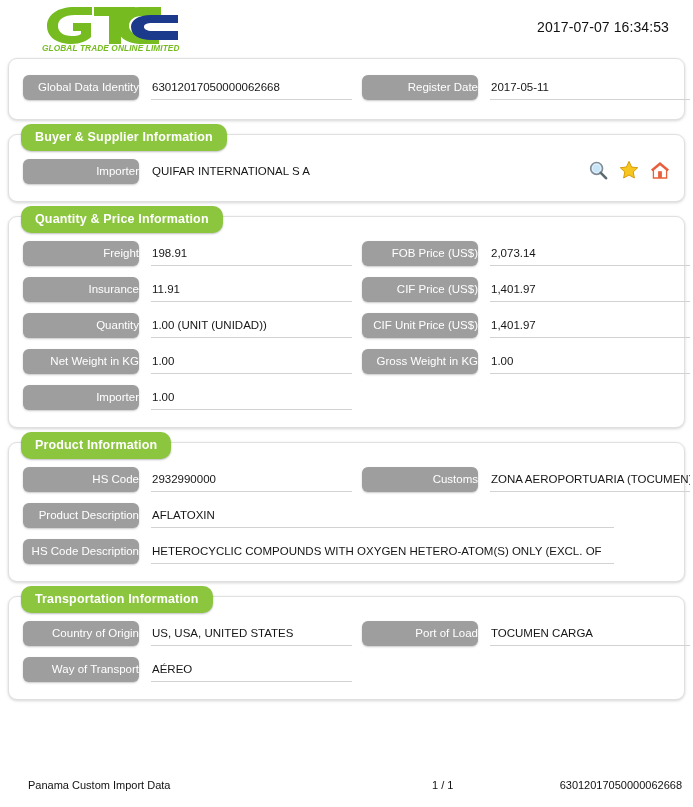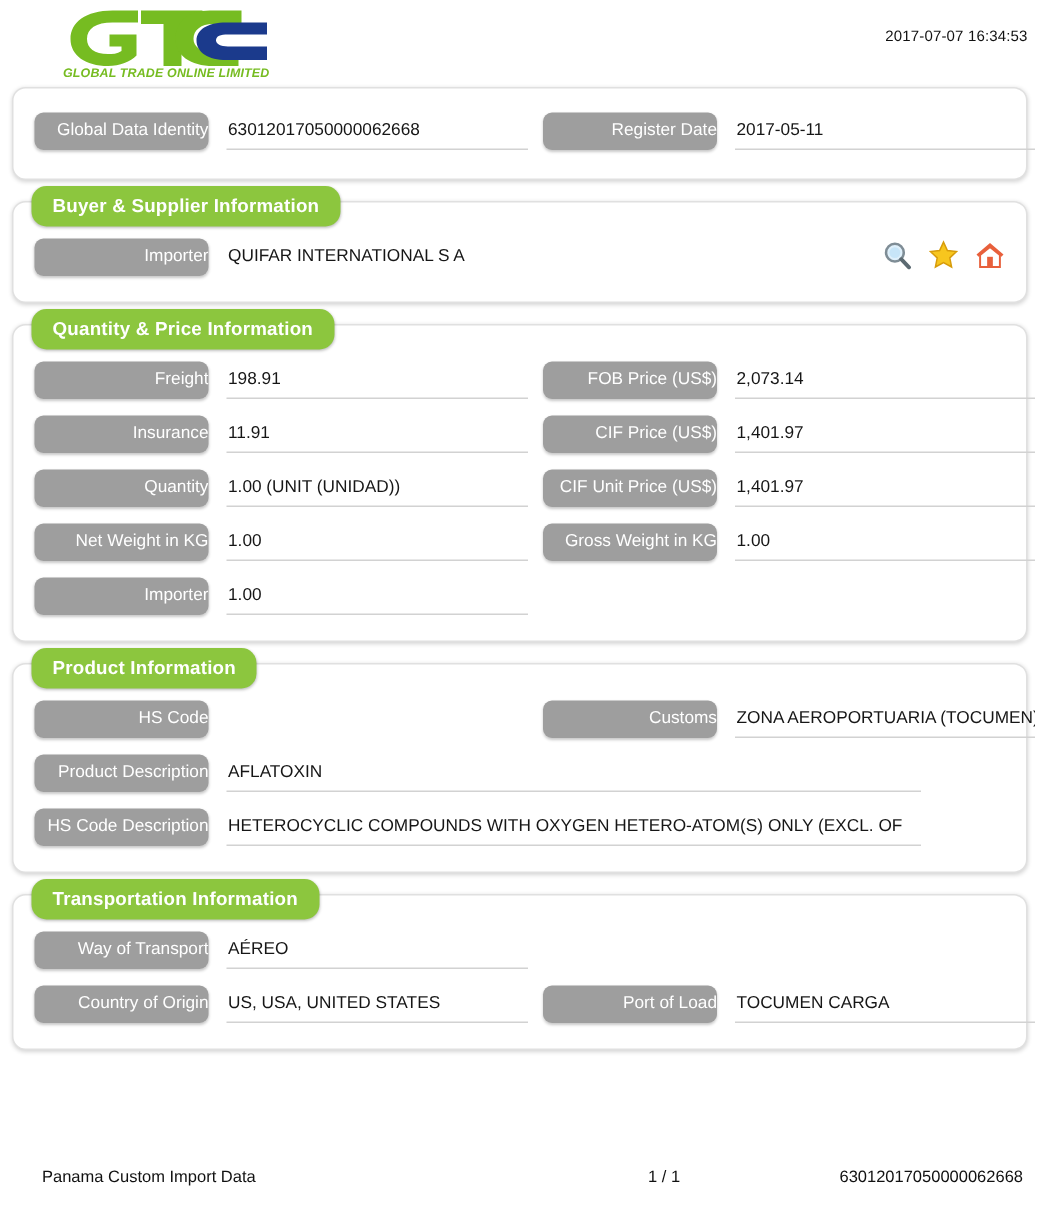--- a/index.html
+++ b/index.html
@@ -28,23 +28,23 @@
   .logo {
     position: absolute;
     left: 31px;
     top: 4px;
     width: 152px;
     height: 48px;
   }
   .logo svg { display: block; }
   .timestamp {
     position: absolute;
-    right: 0;
+    right: 16px;
     top: 19px;
-    font-size: 10px;
+    font-size: 14px;
     color: #111;
     letter-spacing: .1px;
   }
 
   
   .card {
     position: relative;
     border: 1px solid #e0e0e0;
     border-radius: 9px;
     background: #fff;
@@ -233,49 +233,50 @@
       <div class="chip left">Importer</div>
       <div class="val left">1.00</div>
     </div>
   </div>
 
   <div class="card titled">
     <div class="panel-tab">Product Information</div>
 
     <div class="row">
       <div class="chip left">HS Code</div>
+      <div class="val left">2932990000</div>
       <div class="chip right">Customs</div>
       <div class="val right">ZONA AEROPORTUARIA (TOCUMEN)</div>
     </div>
 
     <div class="row">
       <div class="chip left">Product Description</div>
       <div class="val wide">AFLATOXIN</div>
     </div>
 
     <div class="row">
       <div class="chip left">HS Code Description</div>
       <div class="val wide">HETEROCYCLIC COMPOUNDS WITH OXYGEN HETERO-ATOM(S) ONLY (EXCL. OF</div>
     </div>
   </div>
 
   <div class="card titled">
     <div class="panel-tab">Transportation Information</div>
-
-    <div class="row">
-      <div class="chip left">Way of Transport</div>
-      <div class="val left">AÉREO</div>
-    </div>
 
     <div class="row">
       <div class="chip left">Country of Origin</div>
       <div class="val left">US, USA, UNITED STATES</div>
       <div class="chip right">Port of Load</div>
       <div class="val right">TOCUMEN CARGA</div>
     </div>
+
+    <div class="row">
+      <div class="chip left">Way of Transport</div>
+      <div class="val left">AÉREO</div>
+    </div>
   </div>
 
   <div class="footer">
     <div class="f-left">Panama Custom Import Data</div>
     <div class="f-mid">1 / 1</div>
     <div class="f-right">63012017050000062668</div>
   </div>
 
 </div>
 

